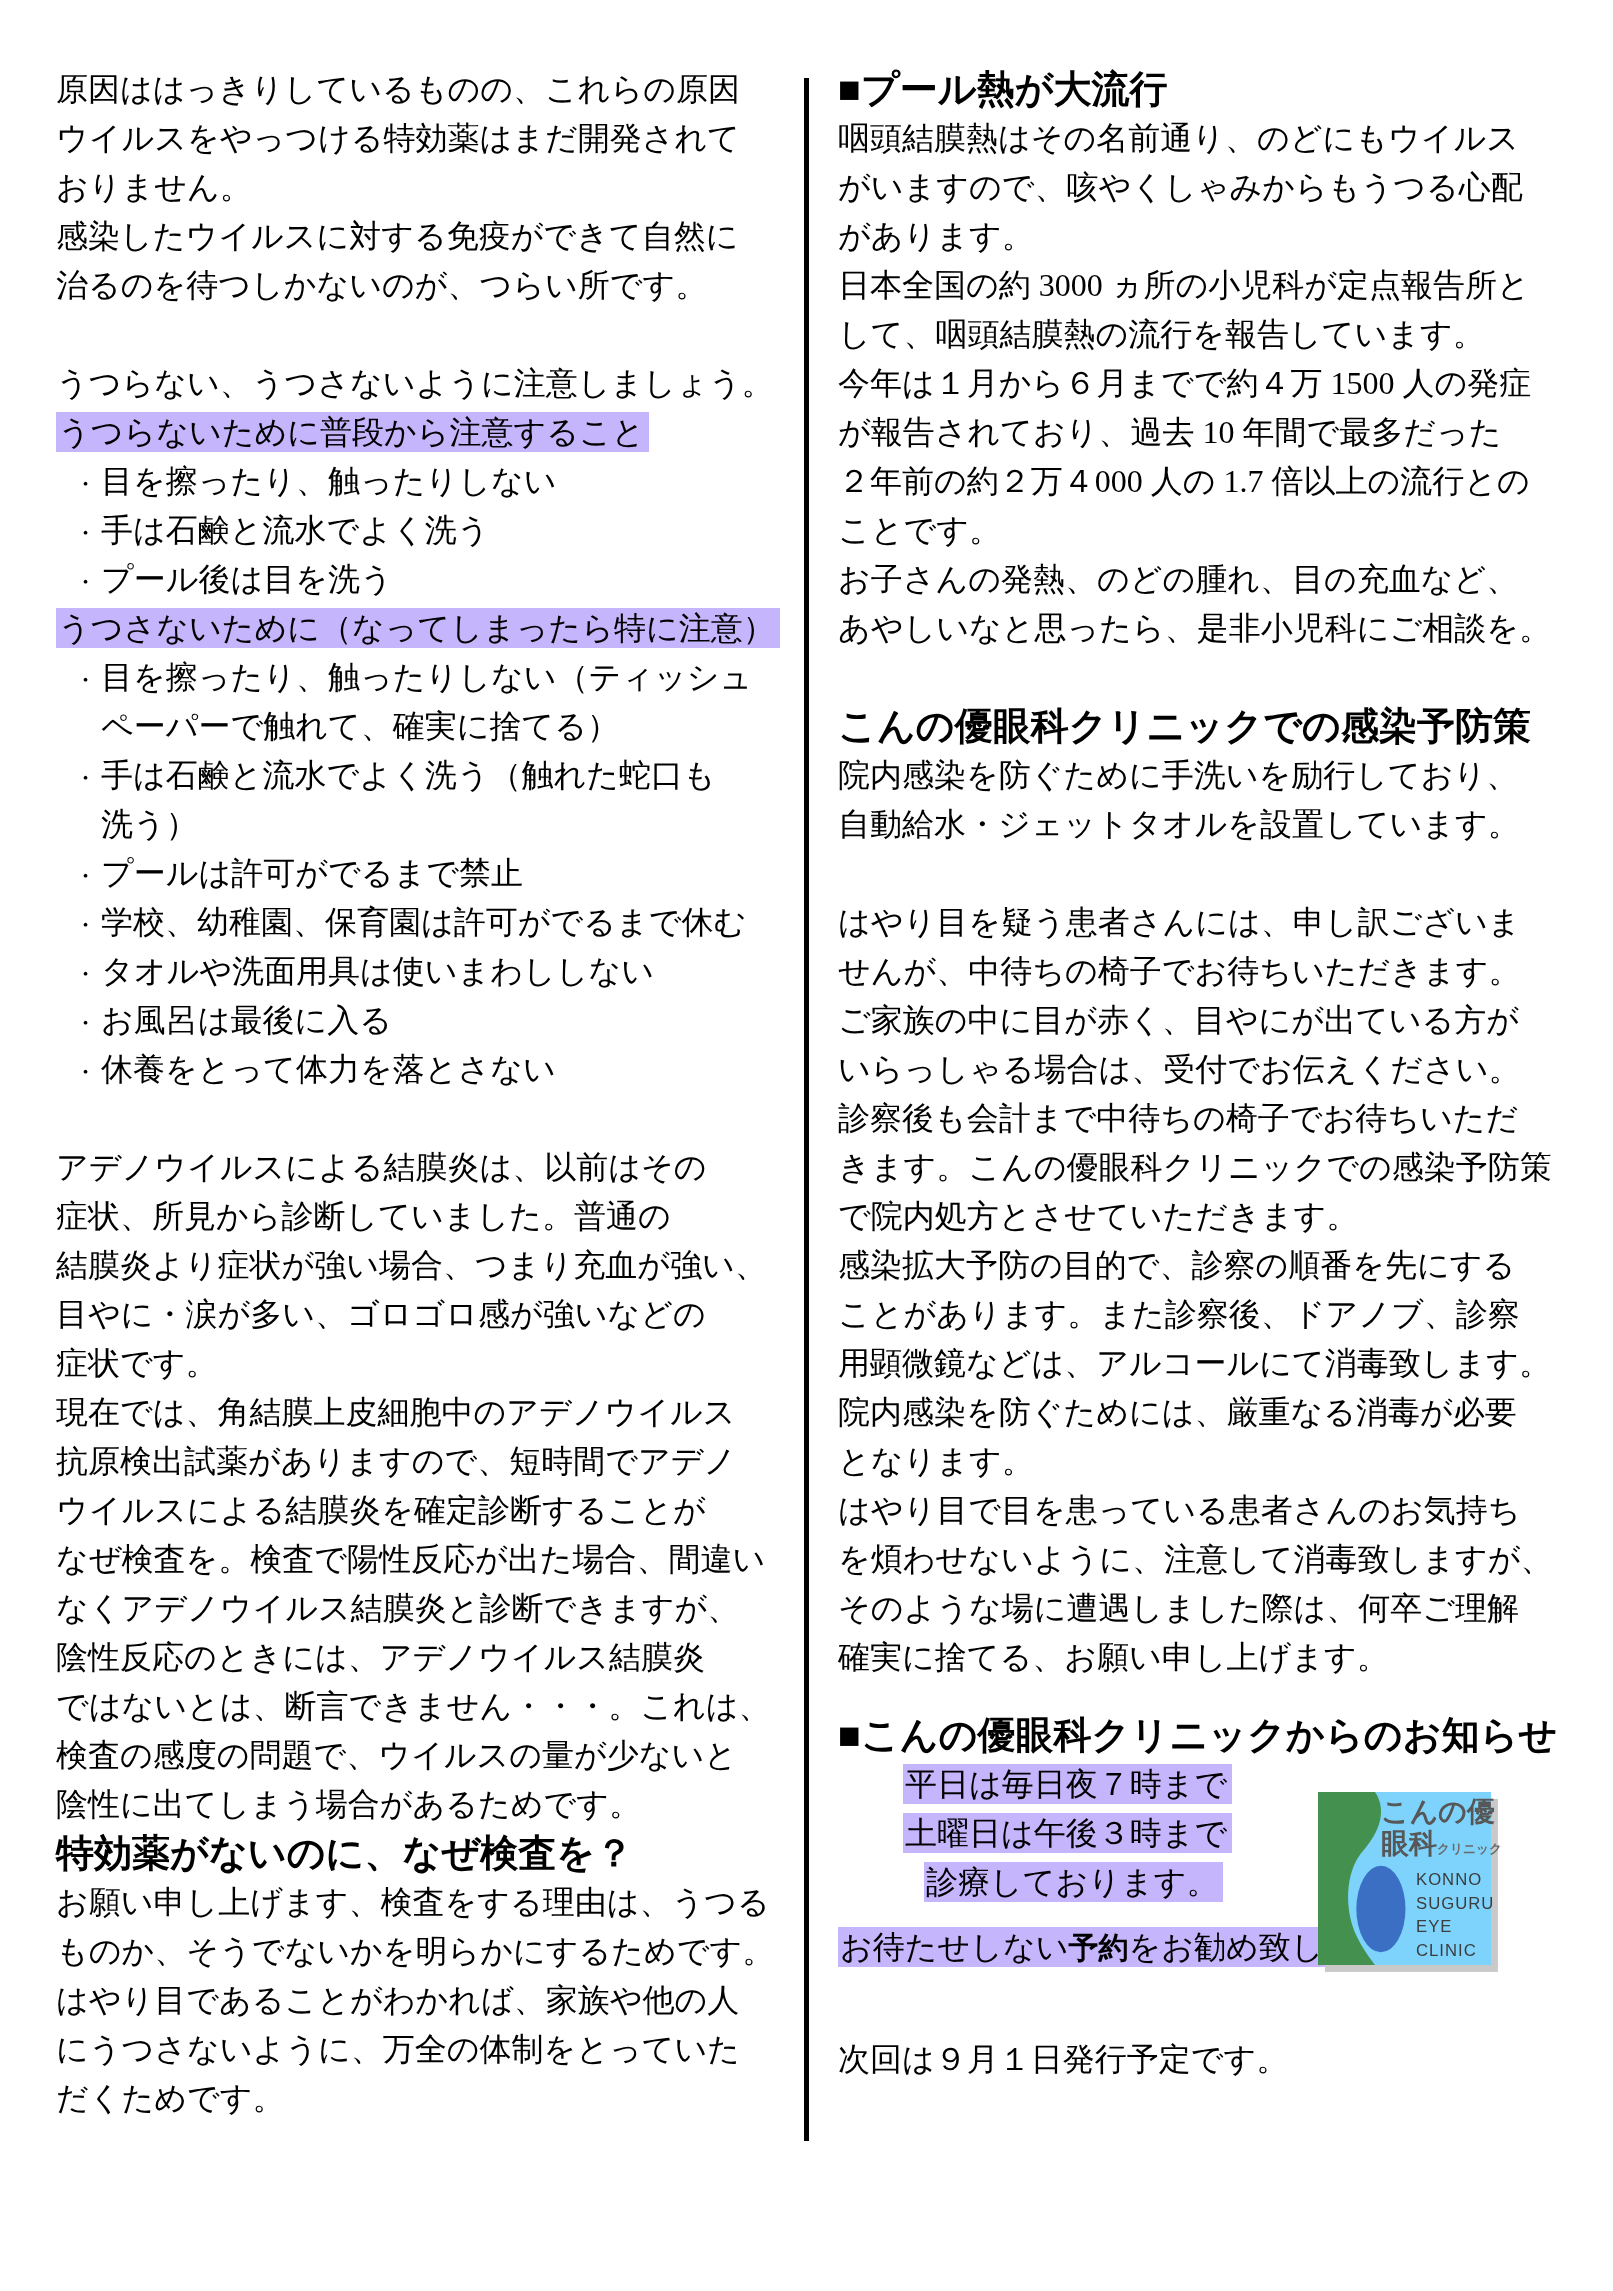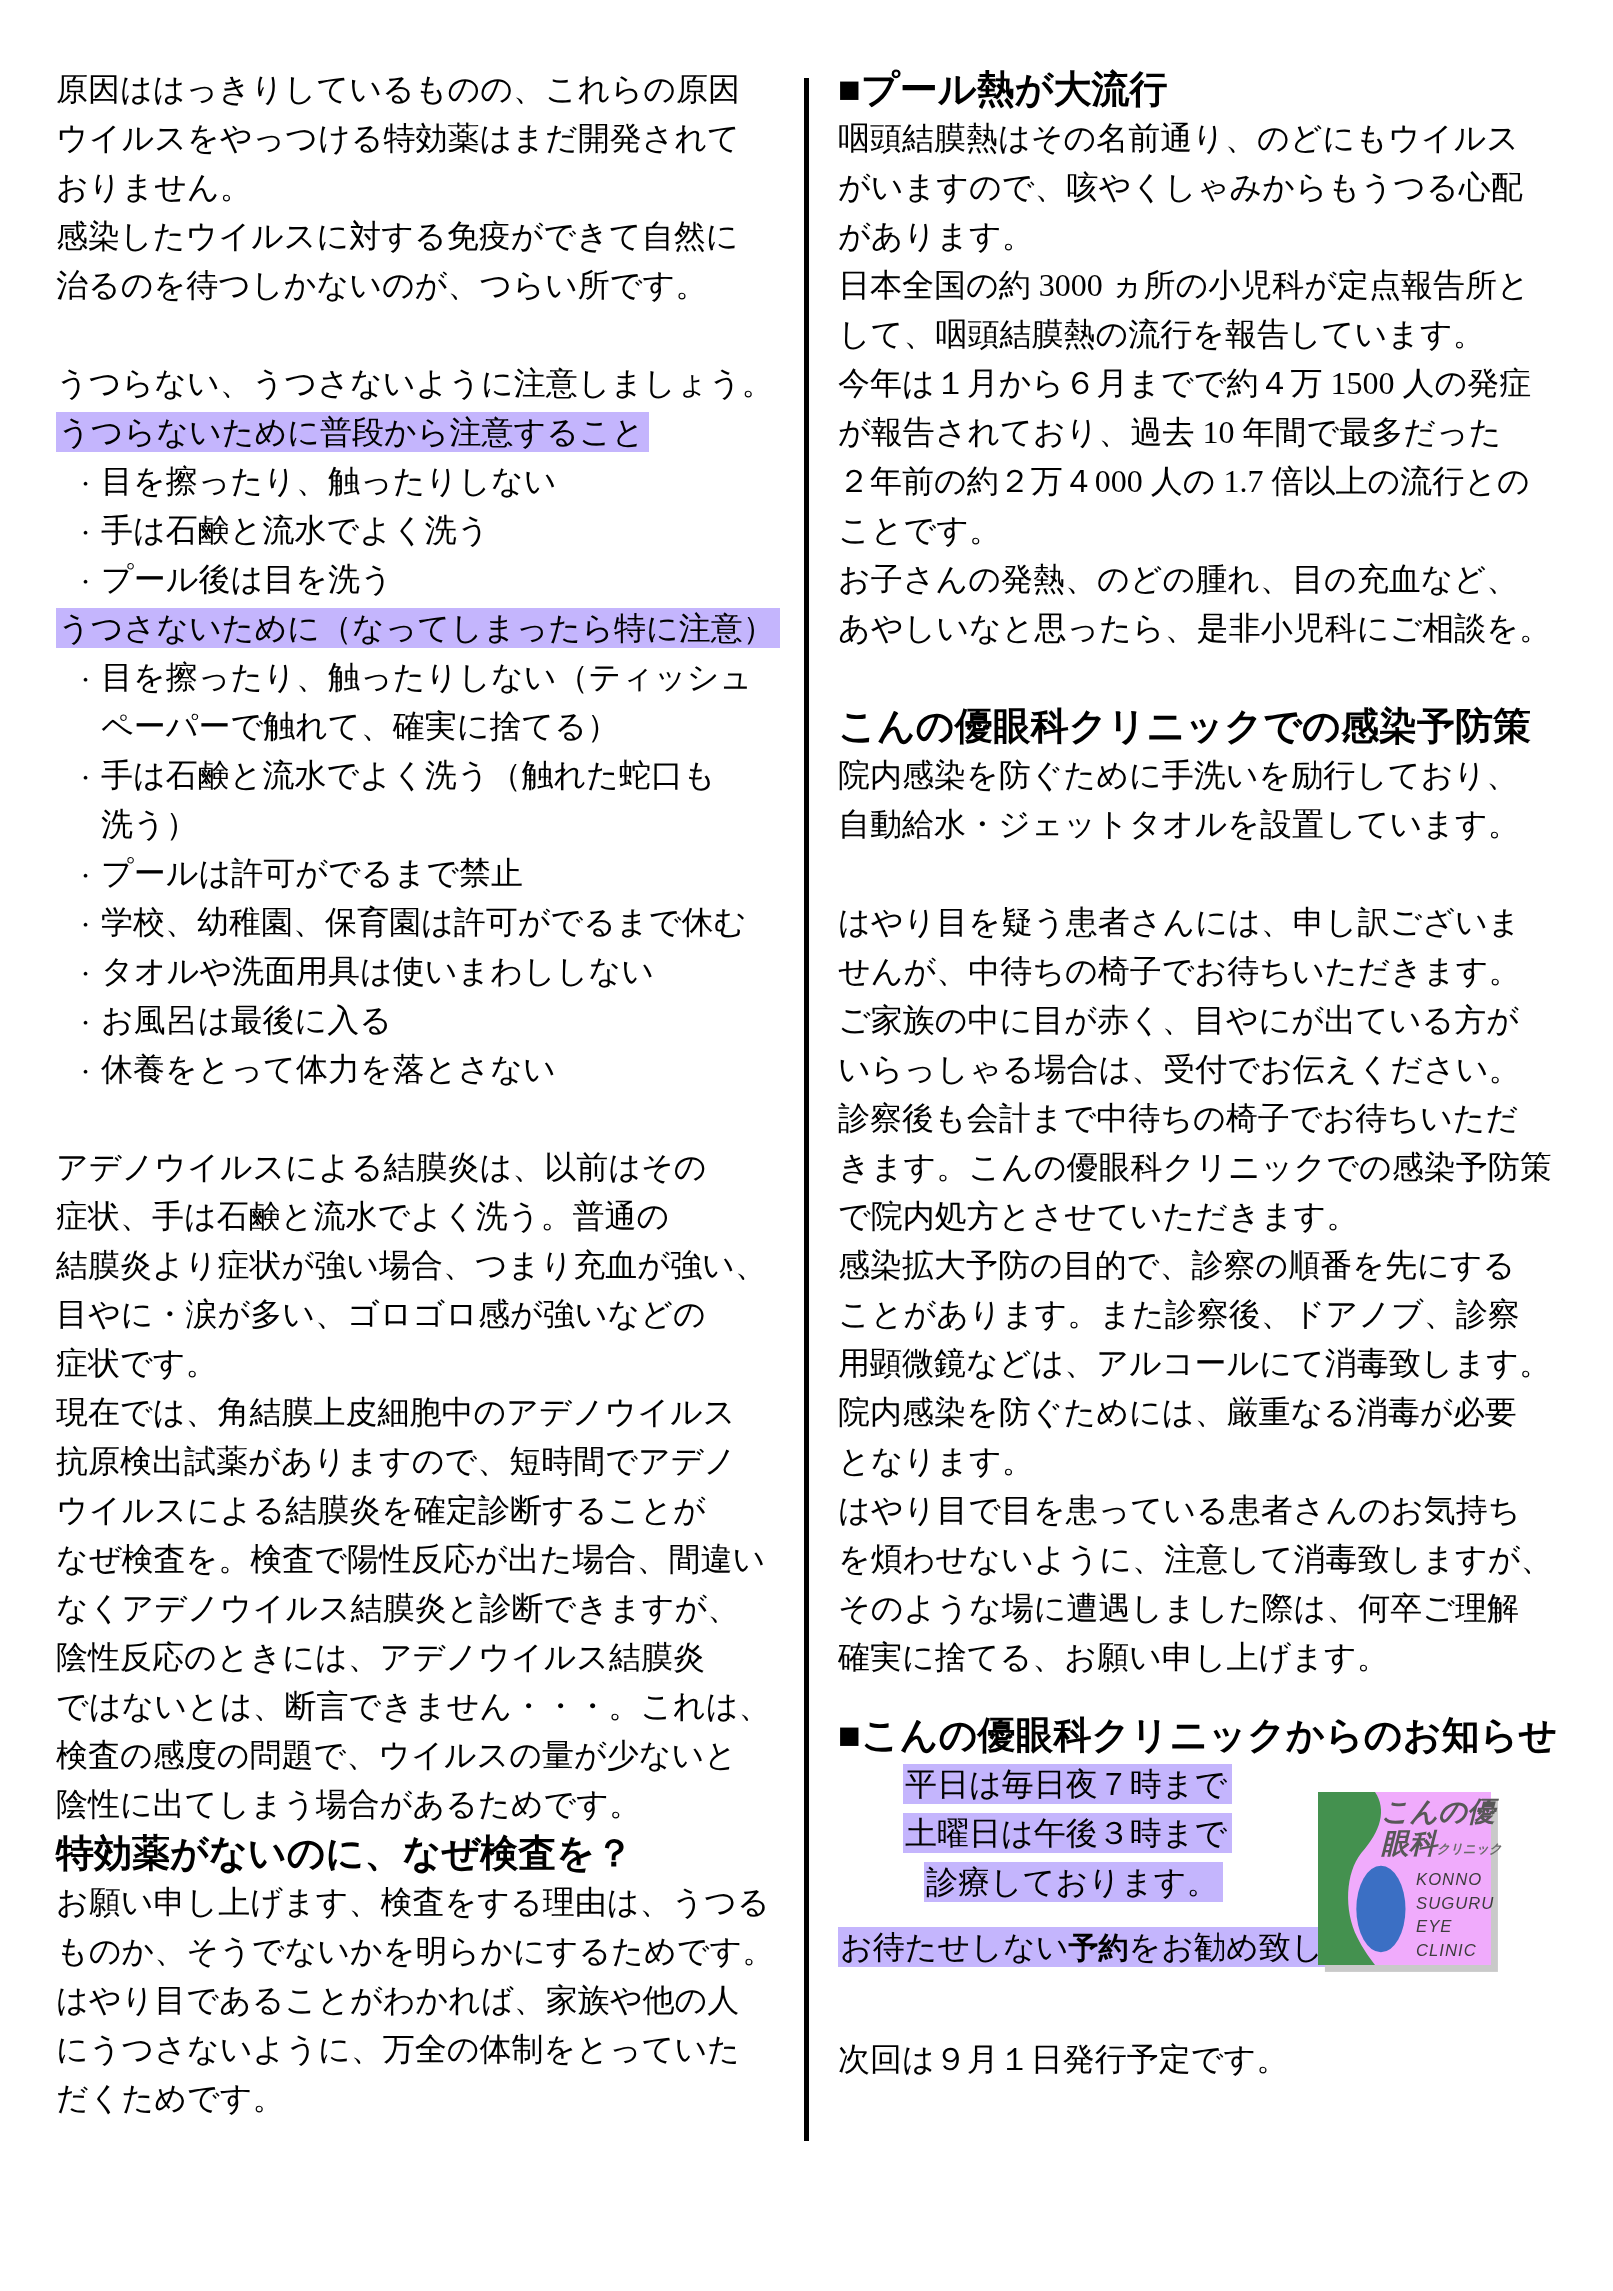--- a/index.html
+++ b/index.html
@@ -39,23 +39,22 @@
   .sched-indent-a { margin-left:65px; }
   .sched-indent-b { margin-left:86px; }
   .resv-line { margin-top:15.7px; height:51px; }
   .resv-bold { font-weight:bold; font-family:"Liberation Sans","DejaVu Sans",sans-serif; font-size:30px; }
   .next-line { margin-top:61px; }
 
   .logo {
     position:absolute;
     left:1318px; top:1792px;
     width:173px; height:173px;
-    background:#f0abfc;
+    background:#7dd3fc;
     box-shadow:6.9px 6.9px 0 #c9c9c9;
-    font-style:italic;
   }
   .logo svg { position:absolute; left:0; top:0; }
   .logo-text {
     position:absolute; left:63px; top:5.9px;
     font-family:"Liberation Sans","DejaVu Sans",sans-serif;
     color:#575757; line-height:1;
   }
   .logo-jp1 { font-size:28px; font-weight:bold; letter-spacing:0px; white-space:nowrap; }
   .logo-jp2 { font-size:28px; font-weight:bold; white-space:nowrap; margin-top:3.9px; }
   .logo-jp2 .small { font-size:12.7px; font-weight:bold; color:#6a6a6a; }
@@ -88,21 +87,21 @@
     <div class="line cont">ペーパーで触れて、確実に捨てる）</div>
     <div class="line bullet-line"><span class="bullet-mark">・</span><span>手は石鹸と流水でよく洗う（触れた蛇口も</span></div>
     <div class="line cont">洗う）</div>
     <div class="line bullet-line"><span class="bullet-mark">・</span><span>プールは許可がでるまで禁止</span></div>
     <div class="line bullet-line"><span class="bullet-mark">・</span><span>学校、幼稚園、保育園は許可がでるまで休む</span></div>
     <div class="line bullet-line"><span class="bullet-mark">・</span><span>タオルや洗面用具は使いまわししない</span></div>
     <div class="line bullet-line"><span class="bullet-mark">・</span><span>お風呂は最後に入る</span></div>
     <div class="line bullet-line"><span class="bullet-mark">・</span><span>休養をとって体力を落とさない</span></div>
     <div class="blank"></div>
     <div class="line">アデノウイルスによる結膜炎は、以前はその</div>
-    <div class="line">症状、手は石鹸と流水でよく洗う。普通の</div>
+    <div class="line">症状、所見から診断していました。普通の</div>
     <div class="line">結膜炎より症状が強い場合、つまり充血が強い、</div>
     <div class="line">目やに・涙が多い、ゴロゴロ感が強いなどの</div>
     <div class="line">症状です。</div>
     <div class="line">現在では、角結膜上皮細胞中のアデノウイルス</div>
     <div class="line">抗原検出試薬がありますので、短時間でアデノ</div>
     <div class="line">ウイルスによる結膜炎を確定診断することが</div>
     <div class="line">なぜ検査を。検査で陽性反応が出た場合、間違い</div>
     <div class="line">なくアデノウイルス結膜炎と診断できますが、</div>
     <div class="line">陰性反応のときには、アデノウイルス結膜炎</div>
     <div class="line">ではないとは、断言できません・・・。これは、</div>

